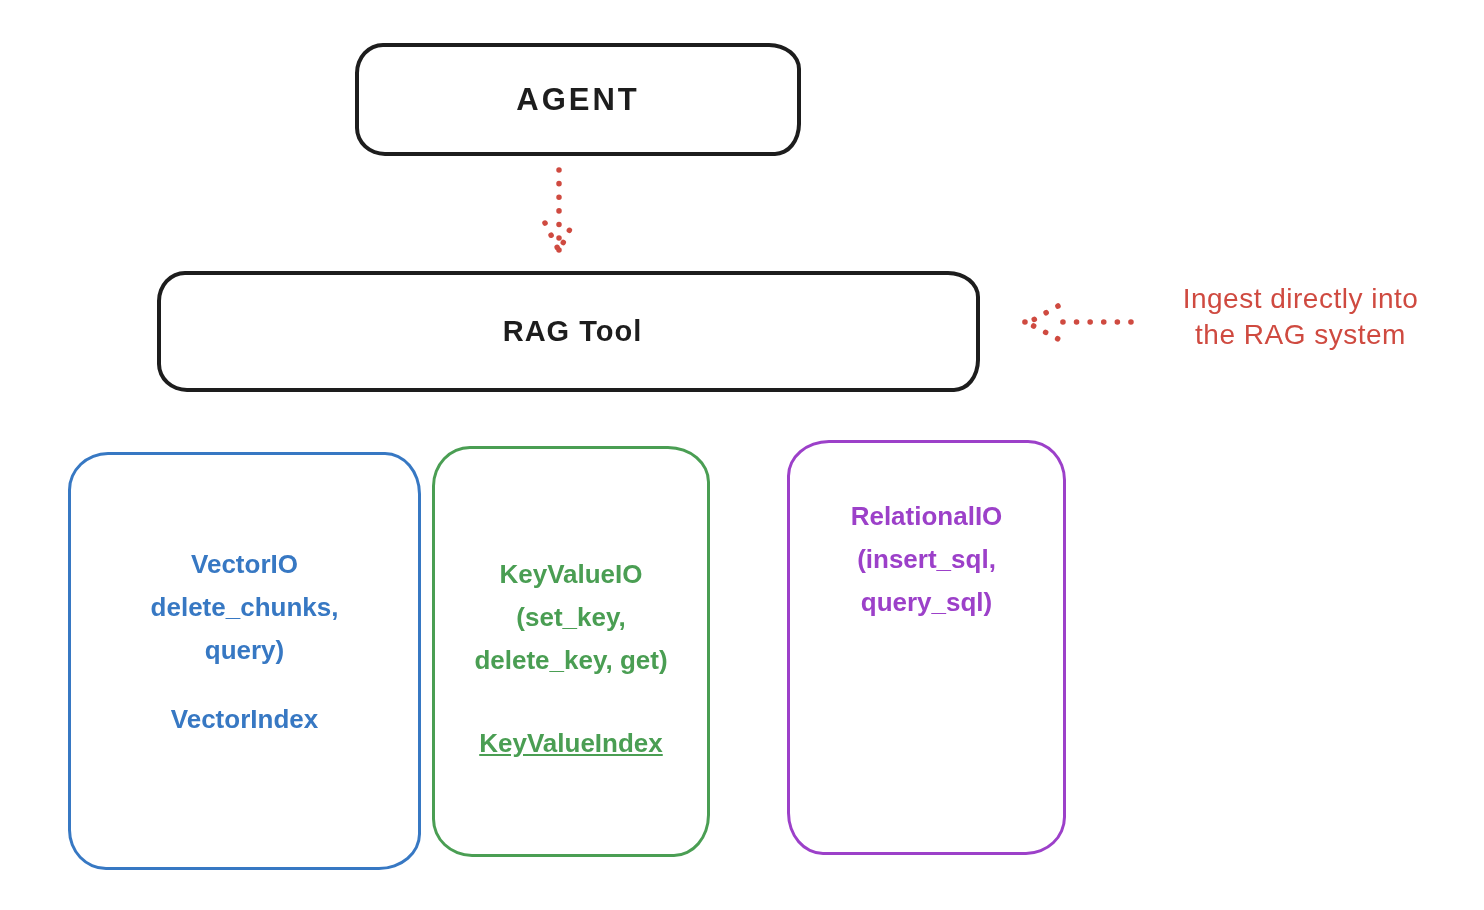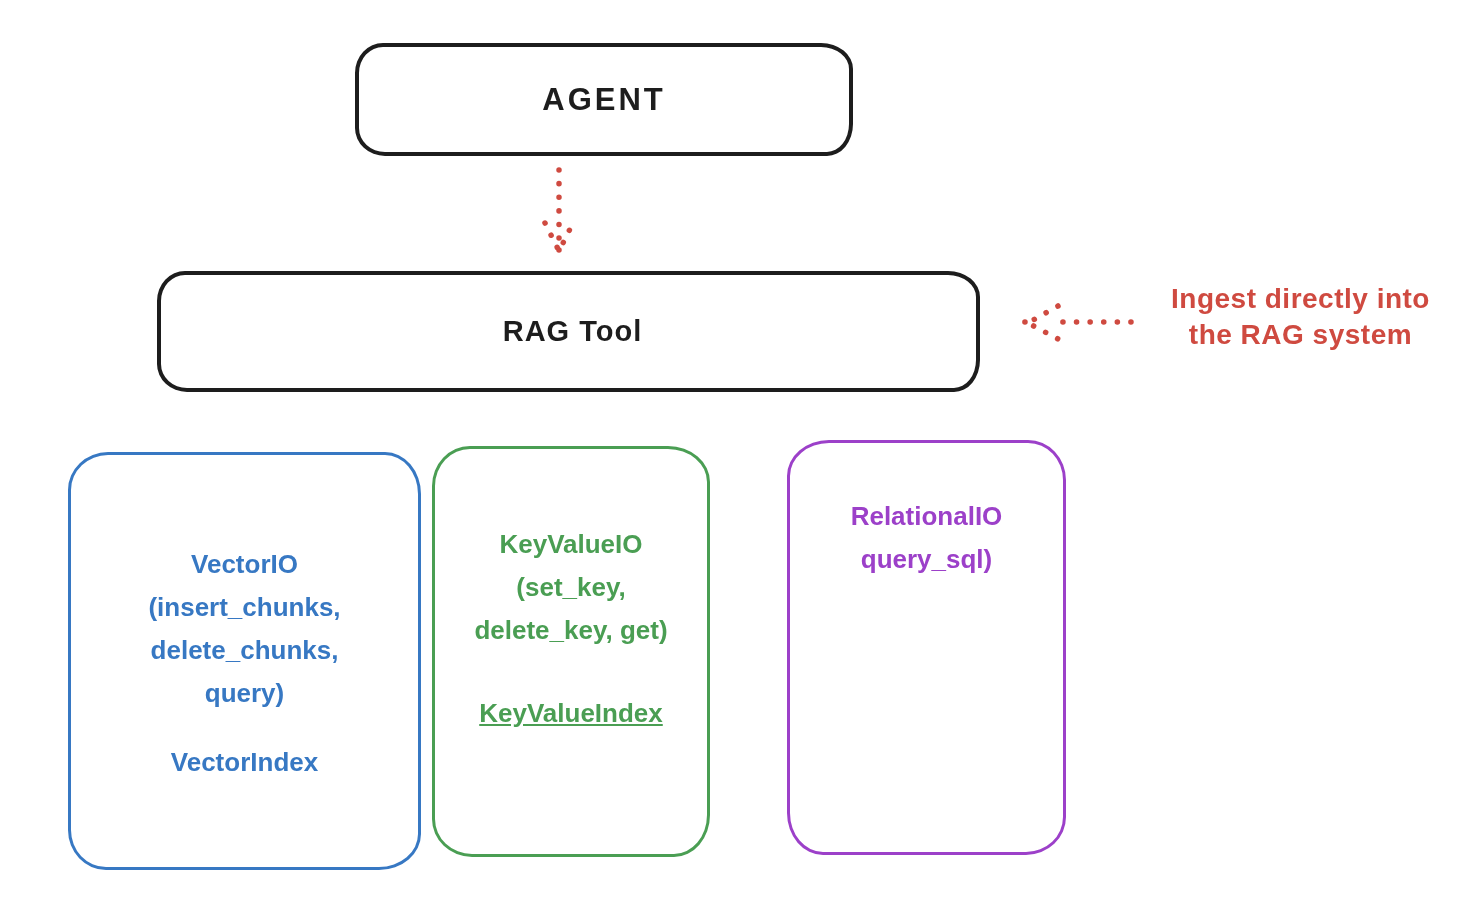--- a/index.html
+++ b/index.html
@@ -30,21 +30,21 @@
     border: 4px solid #1d1d1d;
     border-radius: 28px 32px 26px 30px / 30px 26px 32px 28px;
     display: flex;
     align-items: center;
     justify-content: center;
     color: #1d1d1d;
     font-weight: 700;
   }
   .agent-box {
     left: 355px; top: 43px;
-    width: 498px; height: 113px;
+    width: 446px; height: 113px;
     font-size: 31px;
     letter-spacing: 3px;
   }
   .rag-box {
     left: 157px; top: 271px;
     width: 823px; height: 121px;
     font-size: 29px;
     letter-spacing: 1px;
     padding-left: 8px;
   }
@@ -61,41 +61,41 @@
     border-radius: 40px 36px 42px 38px / 38px 42px 36px 40px;
     color: #3778c3;
     padding-top: 88px;
   }
   .keyvalue-box {
     left: 432px; top: 446px;
     width: 278px; height: 411px;
     border: 3.5px solid #4a9e53;
     border-radius: 38px 42px 36px 40px / 40px 36px 42px 38px;
     color: #4a9e53;
-    padding-top: 74px;
+    padding-top: 104px;
   }
   .relational-box {
     left: 787px; top: 440px;
     width: 279px; height: 415px;
     border: 3.5px solid #9c40c9;
     border-radius: 42px 38px 40px 36px / 36px 40px 38px 42px;
     color: #9c40c9;
     padding-top: 52px;
   }
   .vector-box .store-footer { margin-top: 26px; text-align: center; }
   .keyvalue-box .store-footer, .relational-box .store-footer { margin-top: 40px; text-decoration: underline; }
   .annotation {
     position: absolute;
     left: 1128px; top: 281px;
     width: 345px;
     text-align: center;
     color: #cf4a40;
     font-size: 28px;
     line-height: 36px;
-    font-weight: 700;
+    font-weight: 400;
     letter-spacing: 0.5px;
   }
 </style>
 </head>
 <body>
 
 <div class="canvas">
 
   <svg class="overlay" viewBox="0 0 1484 910" xmlns="http://www.w3.org/2000/svg">
 
@@ -116,39 +116,39 @@
     <span>AGENT</span>
   </div>
 
   <div class="node node-black rag-box">
     <span>RAG Tool</span>
   </div>
 
   <div class="node store-box vector-box">
     <div>
       <div>VectorIO</div>
-      <div>(insert_chunks,</div>
       <div>delete_chunks,</div>
       <div>query)</div>
     </div>
     <div class="store-footer">VectorIndex</div>
   </div>
 
   <div class="node store-box keyvalue-box">
     <div>
       <div>KeyValueIO</div>
       <div>(set_key,</div>
       <div>delete_key, get)</div>
     </div>
     <div class="store-footer">KeyValueIndex</div>
   </div>
 
   <div class="node store-box relational-box">
     <div>
       <div>RelationalIO</div>
+      <div>(insert_sql,</div>
       <div>query_sql)</div>
     </div>
   </div>
 
   <div class="annotation">
     <div>Ingest directly into</div>
     <div>the RAG system</div>
   </div>
 
 </div>

